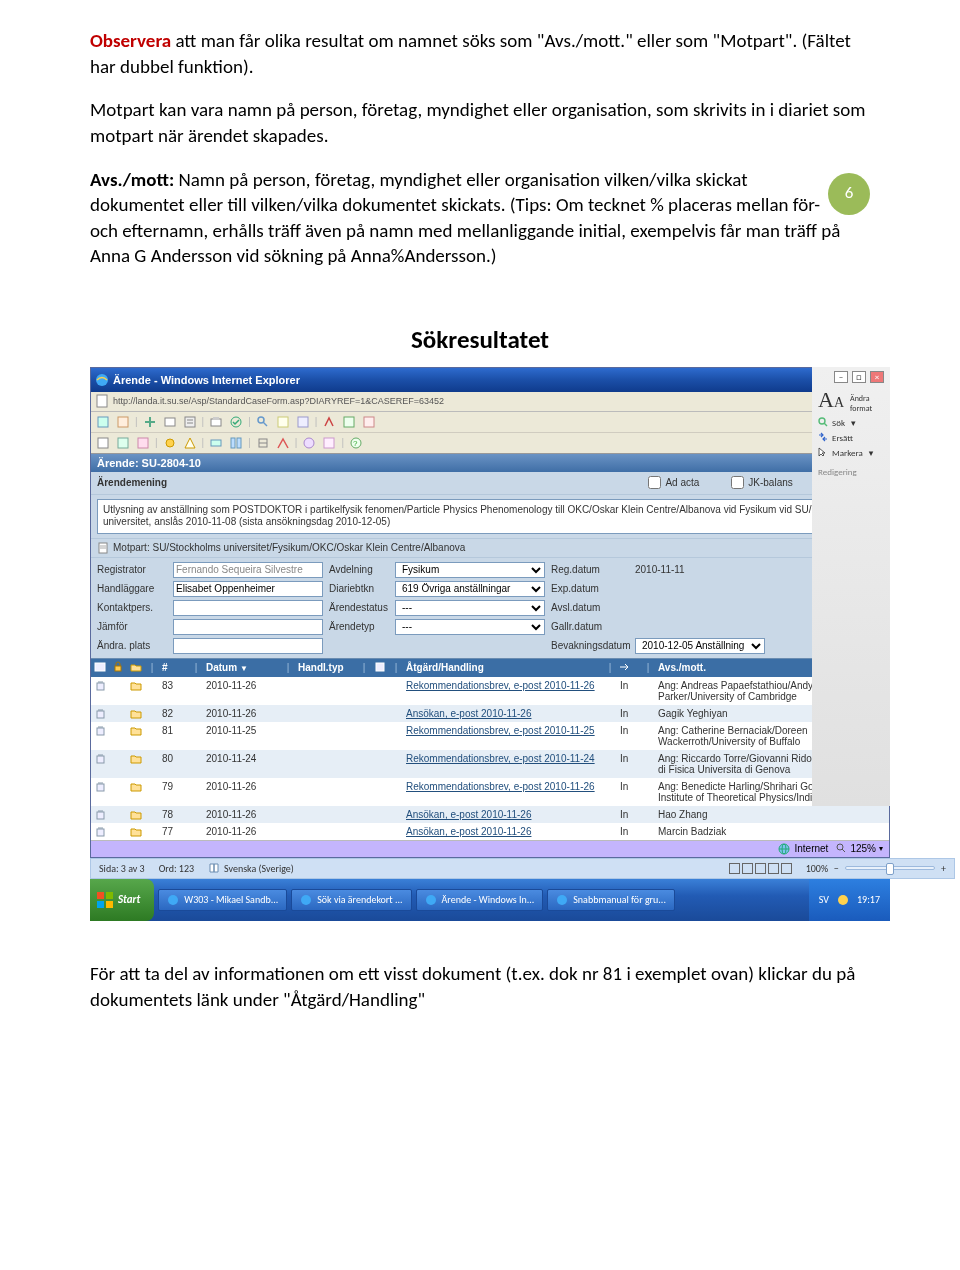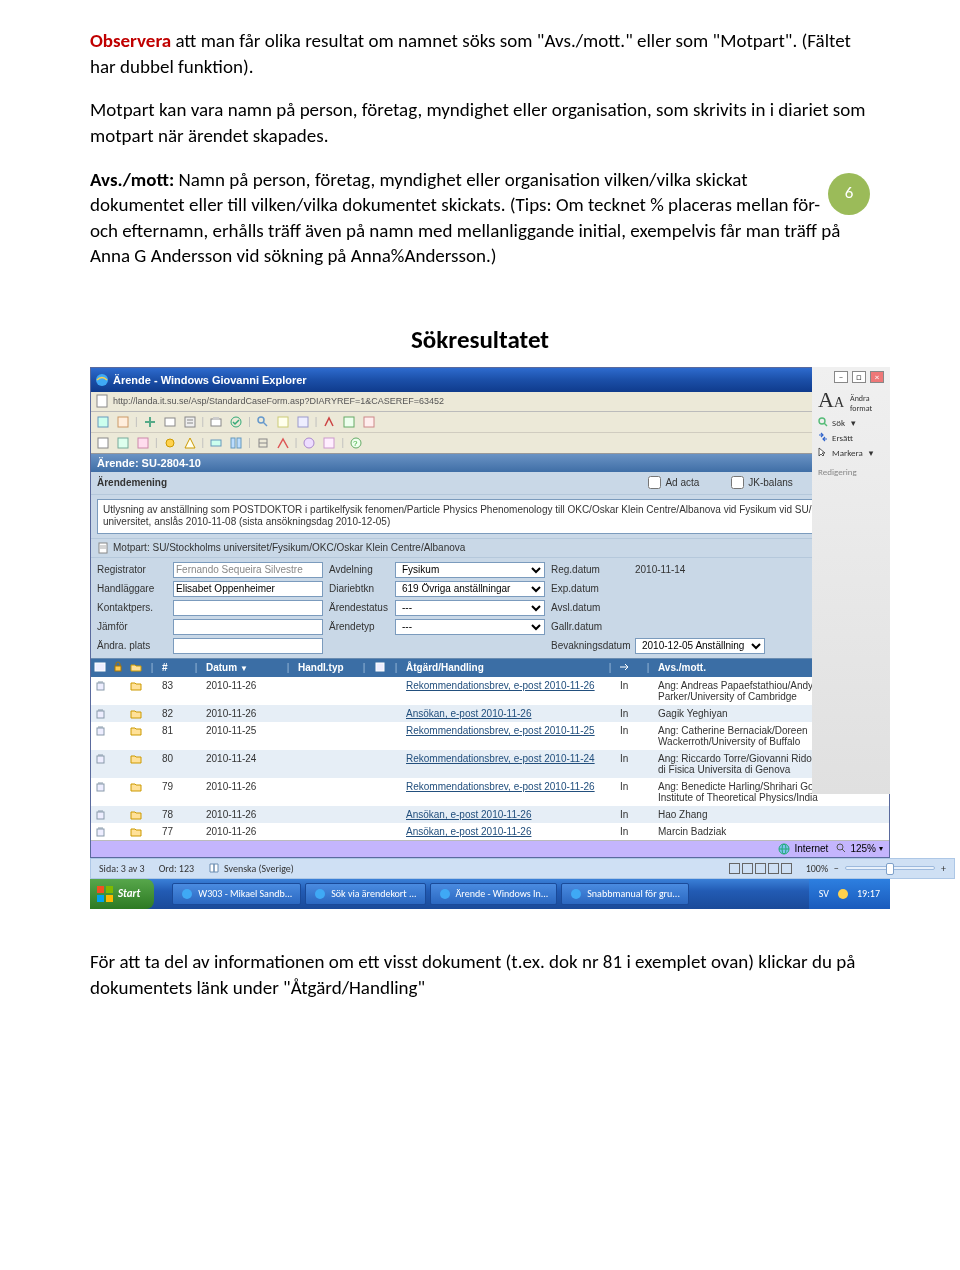--- a/index.html
+++ b/index.html
@@ -122,21 +122,21 @@
 
   .ie-status{display:flex;justify-content:space-between;align-items:center;background:#c4b5fd;border-top:1px solid #bbb;font-size:10px;padding:2px 6px;}
   .ie-status .right{display:flex;align-items:center;gap:8px;}
 
   .word-status{width:865px;margin-left:0;background:#CFE0F4;border:1px solid #adc7e6;font-size:10px;color:#333;padding:3px 8px;display:flex;align-items:center;gap:14px;}
   .word-status .spacer{flex:1;}
   .word-status .zoom{display:flex;align-items:center;gap:6px;}
   .word-status .zoom .track{width:90px;height:4px;background:#e9f1fb;border:1px solid #9cb9dd;position:relative;border-radius:2px;}
   .word-status .zoom .track .knob{position:absolute;left:45%;top:-4px;width:8px;height:12px;background:#fff;border:1px solid #7ea0c9;border-radius:2px;}
 
-  .taskbar{width:800px;margin-left:0;background:linear-gradient(#3a80d8,#225bb4 40%,#1a4a99);height:30px;display:flex;align-items:center;font-size:11px;color:#fff;}
+  .taskbar{width:800px;margin-left:0;background:linear-gradient(#3a80d8,#225bb4 40%,#1a4a99);height:42px;display:flex;align-items:center;font-size:11px;color:#fff;}
   .taskbar .start{background:linear-gradient(#57a74b,#2d7a23);height:100%;display:flex;align-items:center;gap:4px;padding:0 14px 0 6px;font-style:italic;font-weight:bold;border-radius:0 8px 8px 0;}
   .taskbar .task{background:linear-gradient(#4a8be0,#2b68c1);height:22px;margin-left:4px;display:flex;align-items:center;gap:5px;padding:0 8px;border:1px solid #1a4a99;border-radius:2px;font-size:10px;max-width:140px;white-space:nowrap;overflow:hidden;}
   .taskbar .tray{margin-left:auto;background:linear-gradient(#2d7fe0,#1a5bbc);height:100%;display:flex;align-items:center;gap:8px;padding:0 10px;font-size:10px;}
 
   .bottom-text{padding:40px 90px 0 90px;font-size:19px;line-height:1.35;}
 
   
   .sq{width:11px;height:11px;border:1px solid #666;display:inline-block;}
 </style>
 </head>
@@ -194,21 +194,21 @@
   </div>
 
   <div class="shot">
 
     <div class="titlebar">
       <span style="display:flex;align-items:center;gap:4px;">
         <svg width="14" height="14" viewBox="0 0 14 14">
             <circle cx="7" cy="7" r="6" fill="#3fa9f5"></circle>
             <path d="M2 7 Q7 2 12 7" stroke="#ffd24d" stroke-width="1.4" fill="none"></path>
           </svg>
-        <span>Ärende - Windows Giovanni Explorer</span>
+        <span>Ärende - Windows Internet Explorer</span>
       </span>
       <span class="wicons">
         <span>_</span>
         <span>□</span>
         <span class="close">×</span>
       </span>
     </div>
 
     <div class="addrbar">
       <svg width="14" height="14" viewBox="0 0 14 14">
@@ -400,21 +400,21 @@
             </svg>
           <span><span style="font-weight:normal;">Motpart:</span> <span>SU/Stockholms universitet/Fysikum/OKC/Oskar Klein Centre/Albanova</span></span>
         </div>
 
         <div class="form-grid">
           <span class="lbl">Registrator</span>
           <input style="color: rgb(136, 136, 136);" value="Fernando Sequeira Silvestre">
           <span class="lbl">Avdelning</span>
           <select><option>Fysikum</option></select>
           <span class="lbl">Reg.datum</span>
-          <span class="ro">2010-11-14</span>
+          <span class="ro">2010-11-11</span>
 
           <span class="lbl">Handläggare</span>
           <input value="Elisabet Oppenheimer" style="">
           <span class="lbl">Diariebtkn</span>
           <select><option>619 Övriga anställningar</option></select>
           <span class="lbl">Exp.datum</span>
           <span class="ro"></span>
 
           <span class="lbl">Kontaktpers.</span>
           <input style="">
@@ -722,21 +722,21 @@
   <div class="taskbar">
     <div class="start">
       <svg width="18" height="18" viewBox="0 0 18 18">
         <rect x="1" y="1" width="7" height="7" fill="#f25022"></rect>
           <rect x="10" y="1" width="7" height="7" fill="#7fba00"></rect>
         <rect x="1" y="10" width="7" height="7" fill="#00a4ef"></rect>
           <rect x="10" y="10" width="7" height="7" fill="#ffb900"></rect>
       </svg>
       <span>Start</span>
     </div>
-    <div id="taskbar-tasks" style="display:flex;margin-left:14px;">
+    <div id="taskbar-tasks" style="display:flex;">
         <div class="task">
           <svg width="12" height="12">
             <circle cx="6" cy="6" r="5" fill="#3fa9f5"></circle>
           </svg>
           <span>W303 - Mikael Sandb...</span>
         </div>
         <div class="task">
           <svg width="12" height="12">
             <circle cx="6" cy="6" r="5" fill="#3fa9f5"></circle>
           </svg>

